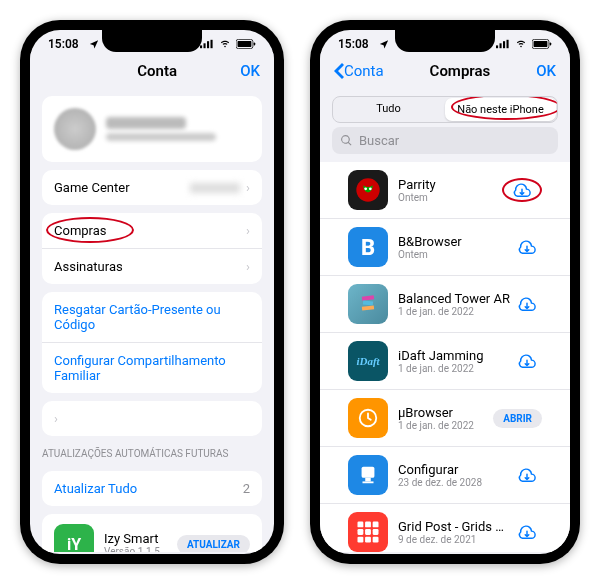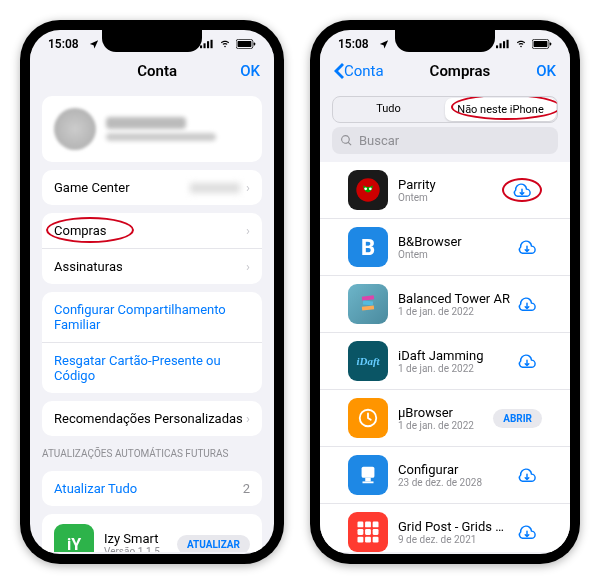--- a/index.html
+++ b/index.html
@@ -104,30 +104,29 @@
           <div class="circle-red" style="left:4px; top:4px; width:88px; height:26px;"></div>
         </div>
         <div class="row">
           <span class="row-label">Assinaturas</span>
           <span class="chevron">›</span>
         </div>
       </div>
 
       <div class="row-group">
         <div class="row link-row">
+          <span>Resgatar Cartão-Presente ou Código</span>
+        </div>
+        <div class="row link-row">
           <span>Configurar Compartilhamento Familiar</span>
         </div>
-        <div class="row link-row">
-          <span>Resgatar Cartão-Presente ou Código</span>
-        </div>
       </div>
 
       <div class="row-group">
         <div class="row">
-          <span class="row-label">Recomendações Personalizadas</span>
           <span class="chevron">›</span>
         </div>
       </div>
 
       <div class="section-footer">ATUALIZAÇÕES AUTOMÁTICAS FUTURAS</div>
 
       <div class="row-group">
         <div class="row link-row">
           <span style="flex:1">Atualizar Tudo</span>
           <span style="color:#8e8e93">2</span>

